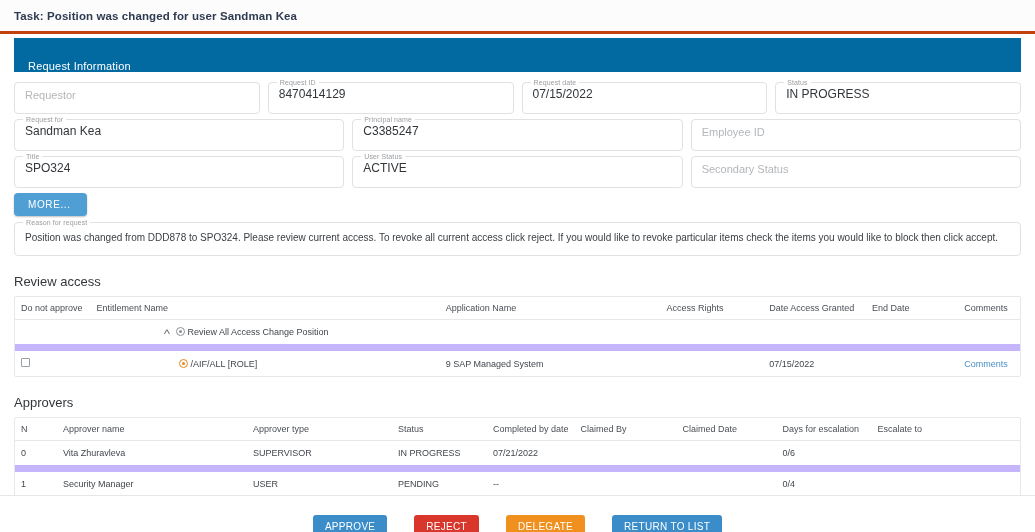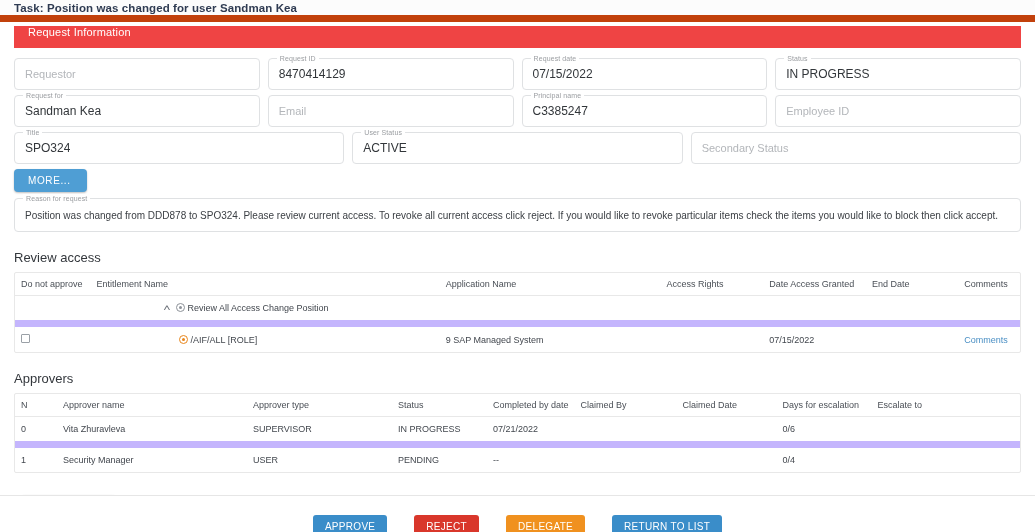--- a/index.html
+++ b/index.html
@@ -8,54 +8,54 @@
     width: 1035px; height: 532px;
     background: #ffffff;
     font-family: "Liberation Sans", sans-serif;
     color: #2b2b2b;
     overflow: hidden;
   }
   .page { position: relative; width: 1035px; height: 532px; background:#fff; }
 
   
   .task-bar {
-    height: 22px;
-    border-bottom: 7px solid #c2410c;
+    height: 34px;
+    border-bottom: 3px solid #c2410c;
     display: flex; align-items: center;
     padding: 0 14px;
     background: #fcfcfc;
   }
   .task-bar .task-title {
     font-size: 11.5px; font-weight: bold; color: #2f3b52; letter-spacing: .1px;
   }
 
   
   .section-bar {
     margin: 4px 14px 0 14px;
-    height: 22px;
-    background: #ef4444;
+    height: 34px;
+    background: #0369a1;
     color: #ffffff;
-    display: flex; align-items: flex-start;
+    display: flex; align-items: flex-end;
     padding-left: 14px;
     font-size: 11px;
     letter-spacing: .2px;
   }
 
   
   .form-area { padding: 10px 14px 0 14px; }
   .form-row { display: flex; gap: 8px; margin-bottom: 5px; }
   .fld {
     position: relative;
     flex: 1 1 0;
     height: 32px;
     border: 1px solid #dfe1e3;
     border-radius: 4px;
     background: #fff;
-    display: flex; align-items: center;
-    padding: 0 10px;
+    display: flex; align-items: flex-end;
+    padding: 12px 10px;
   }
   .fld.wide { flex: 1 1 100%; }
   .fld .lbl {
     position: absolute;
     top: -5px; left: 8px;
     background: #fff;
     padding: 0 3px;
     font-size: 7px;
     color: #9a9da1;
     letter-spacing: .1px;
@@ -215,23 +215,20 @@
           </div>
           <div class="fld">
             <span class="lbl">Status</span>
             <span class="val">IN PROGRESS</span>
           </div>
         </div>
         <div class="form-row">
           <div class="fld">
             <span class="lbl">Request for</span>
             <span class="val">Sandman Kea</span>
-          </div>
-          <div class="fld">
-            <span class="ph">Email</span>
           </div>
           <div class="fld">
             <span class="lbl">Principal name</span>
             <span class="val">C3385247</span>
           </div>
           <div class="fld">
             <span class="ph">Employee ID</span>
           </div>
         </div>
         <div class="form-row">

